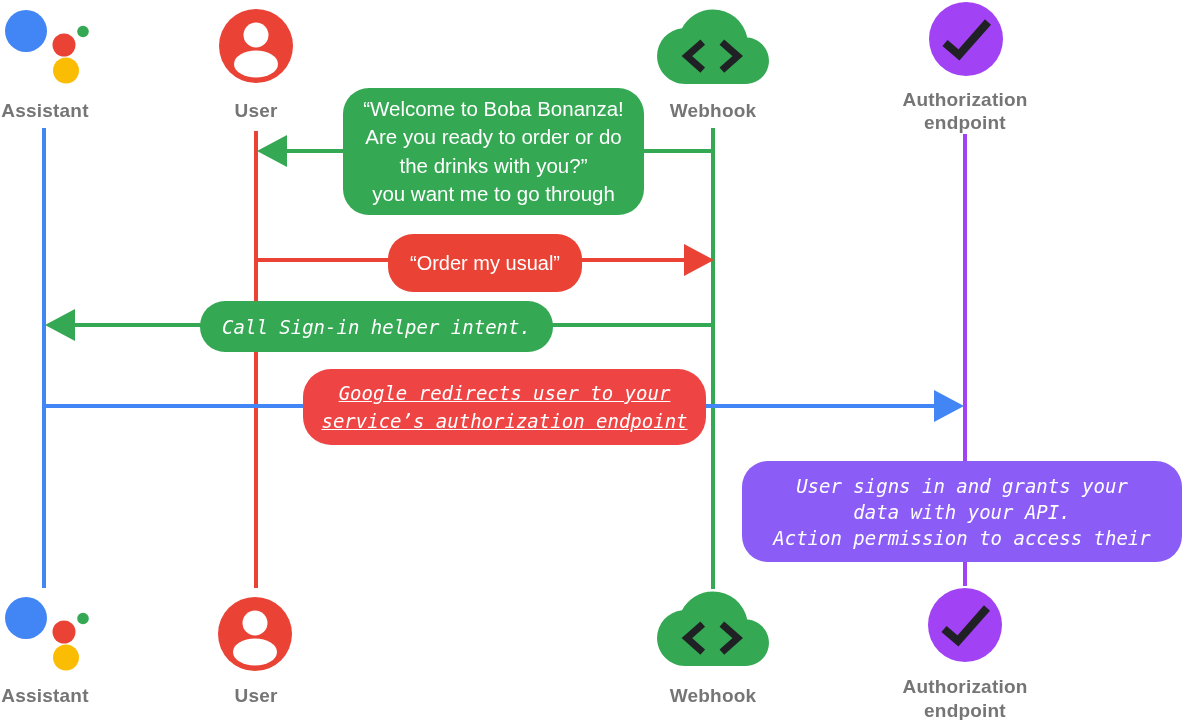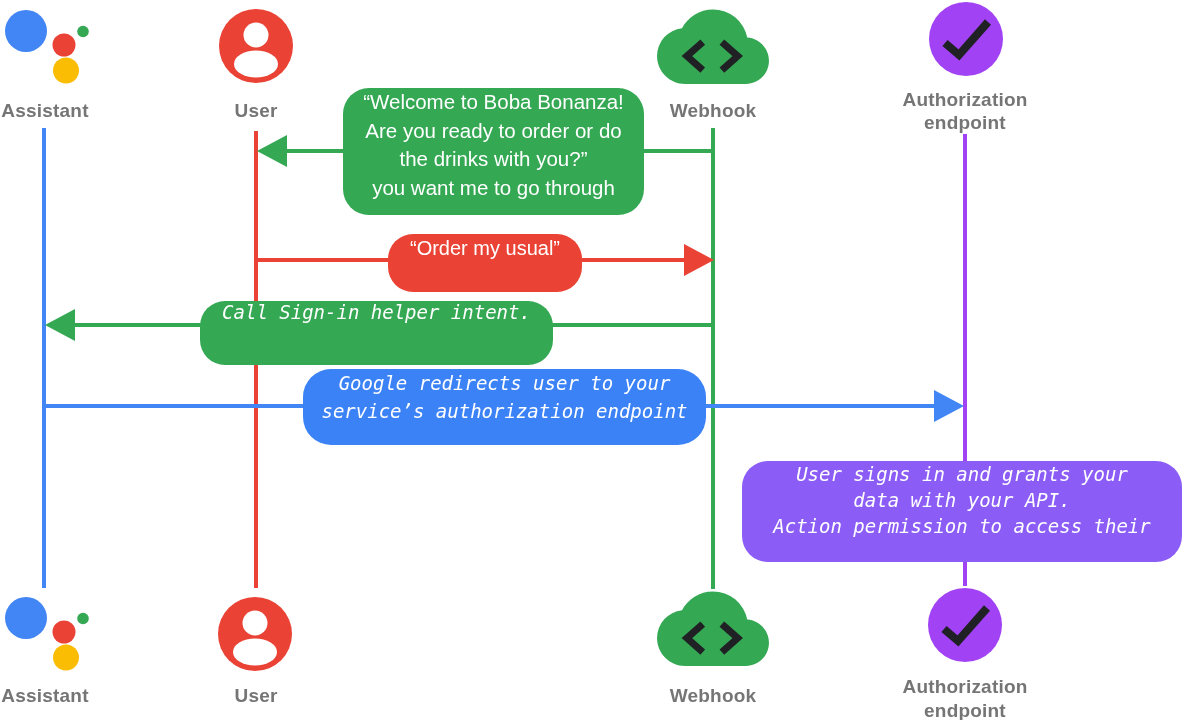--- a/index.html
+++ b/index.html
@@ -22,25 +22,25 @@
   .al-blue  { background:#4285F4; }
   .head { position:absolute; width:0; height:0;
           border-top:16px solid transparent; border-bottom:16px solid transparent; }
   .head-left-green  { border-right:30px solid #34A853; }
   .head-right-red   { border-left:30px solid #EA4335; }
   .head-left-green2 { border-right:30px solid #34A853; }
   .head-right-blue  { border-left:30px solid #4285F4; }
 
   
   .msg { position:absolute; display:flex; flex-direction:column;
-         align-items:center; justify-content:flex-start; color:#ffffff; }
+         align-items:center; justify-content:center; color:#ffffff; }
   .msg span { white-space:nowrap; }
   .box-green { background:#34A853; }
   .box-red   { background:#EA4335; }
-  .box-blue  { background:#3b82f6; }
+  .box-blue  { background:#ef4444;text-decoration:underline; }
   .box-cyan  { background:#8b5cf6; }
   .sans-msg { font-size:20.5px; line-height:28.5px; font-weight:400; }
   .mono-msg { font-family:"DejaVu Sans Mono","Liberation Mono",monospace;
               font-style:italic; font-size:19px; }
 
   
   .actor-label { position:absolute; text-align:center; color:#757575;
                  font-size:19px; font-weight:700; letter-spacing:0.2px;
                  line-height:22.5px; }
   .actor-icon { position:absolute; }
@@ -79,21 +79,21 @@
     <span>“Welcome to Boba Bonanza!</span>
     <span>Are you ready to order or do</span>
     <span>the drinks with you?”</span>
     <span>you want me to go through</span>
   </div>
 
   <div class="msg box-red sans-msg" style="left:388px; top:234px; width:194px; height:58px; border-radius:25px; font-size:20px;">
     <span>“Order my usual”</span>
   </div>
 
-  <div class="msg box-green mono-msg" style="left:200px; top:301px; width:353px; height:64px; border-radius:25px;">
+  <div class="msg box-green mono-msg" style="left:200px; top:301px; width:353px; height:51px; border-radius:25px;">
     <span>Call Sign-in helper intent.</span>
   </div>
 
   <div class="msg box-blue mono-msg" style="left:303px; top:369px; width:403px; height:76px; border-radius:28px; line-height:28px;">
     <span>Google redirects user to your</span>
     <span>service’s authorization endpoint</span>
   </div>
 
   <div class="msg box-cyan mono-msg" style="left:742px; top:461px; width:440px; height:101px; border-radius:26px; line-height:26px;">
     <span>User signs in and grants your</span>

